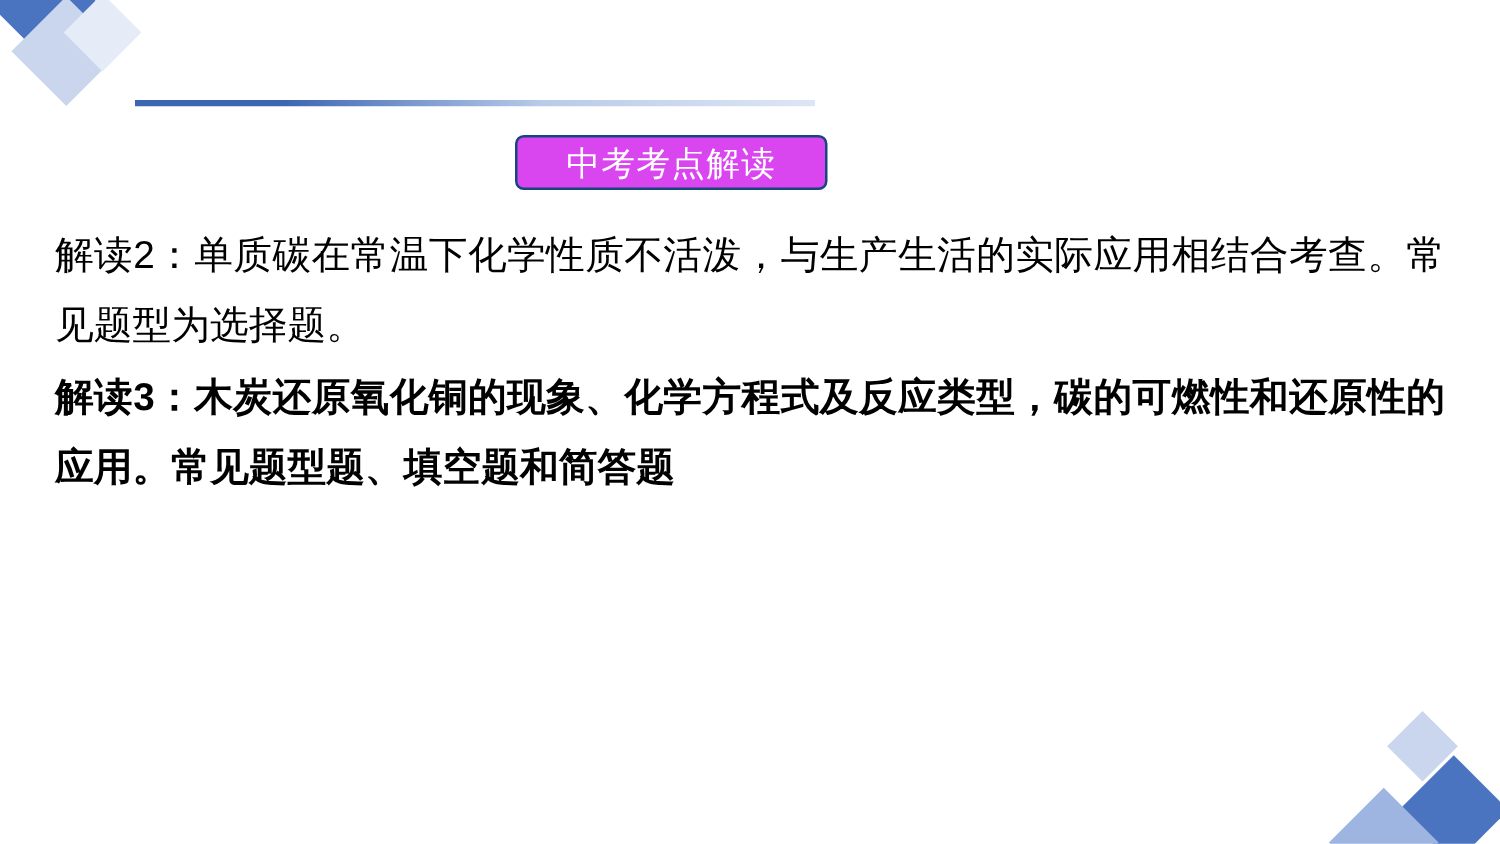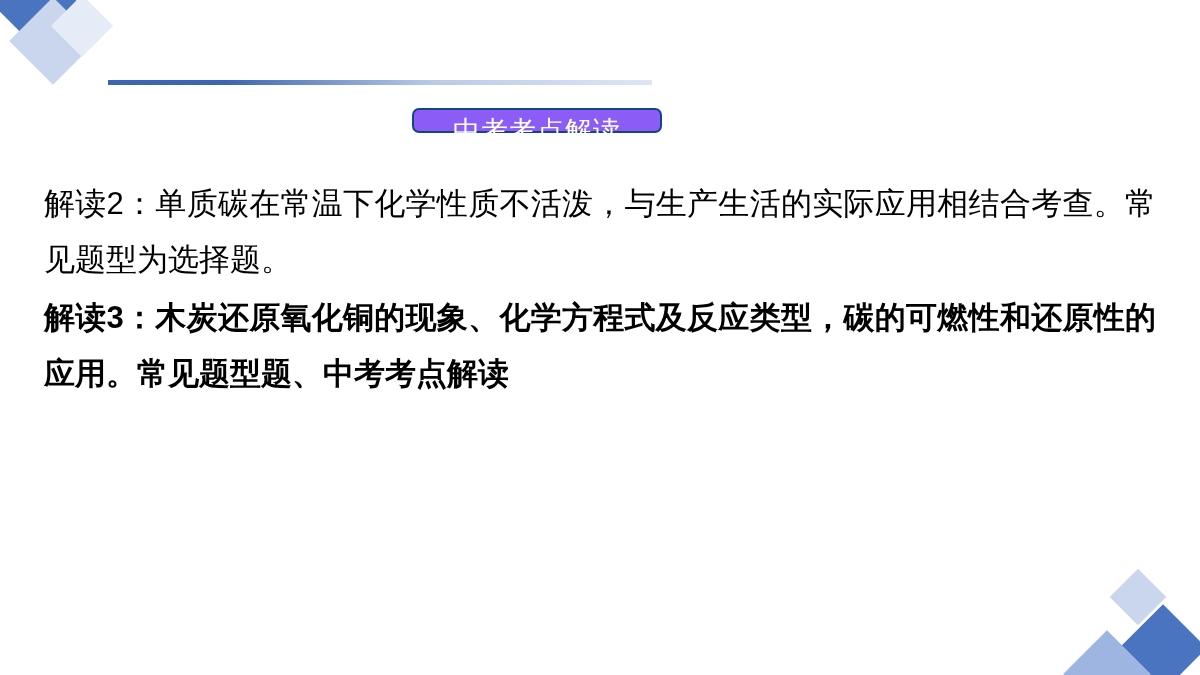--- a/index.html
+++ b/index.html
@@ -73,22 +73,22 @@
     height: 5px;
     background: linear-gradient(to right, #3c66b4 0%, #3c66b4 22%, #b9cbe9 60%, #dde6f5 100%);
   }
 
   
   .title-badge {
     position: absolute;
     left: 412px;
     top: 108px;
     width: 250px;
-    height: 25px;
-    background: #8b5cf6;
+    height: 44px;
+    background: #d946ef;
     border: 2px solid #17467f;
     border-radius: 7px;
     color: #ffffff;
     font-size: 27px;
     line-height: 42px;
     text-align: center;
     letter-spacing: 1px;
     box-sizing: border-box;
   }
 
@@ -121,14 +121,14 @@
 <div class="deco deco-br-1"></div>
 <div class="deco deco-br-2"></div>
 <div class="deco deco-br-3"></div>
 
 <div class="top-rule"></div>
 
 <div class="title-badge">中考考点解读</div>
 
 <div class="body-text">
   <p class="para">解读2：单质碳在常温下化学性质不活泼，与生产生活的实际应用相结合考查。常见题型为选择题。</p>
-  <p class="para">解读3：木炭还原氧化铜的现象、化学方程式及反应类型，碳的可燃性和还原性的应用。常见题型题、中考考点解读</p>
+  <p class="para">解读3：木炭还原氧化铜的现象、化学方程式及反应类型，碳的可燃性和还原性的应用。常见题型题、填空题和简答题</p>
 </div>
 
 </body></html>

